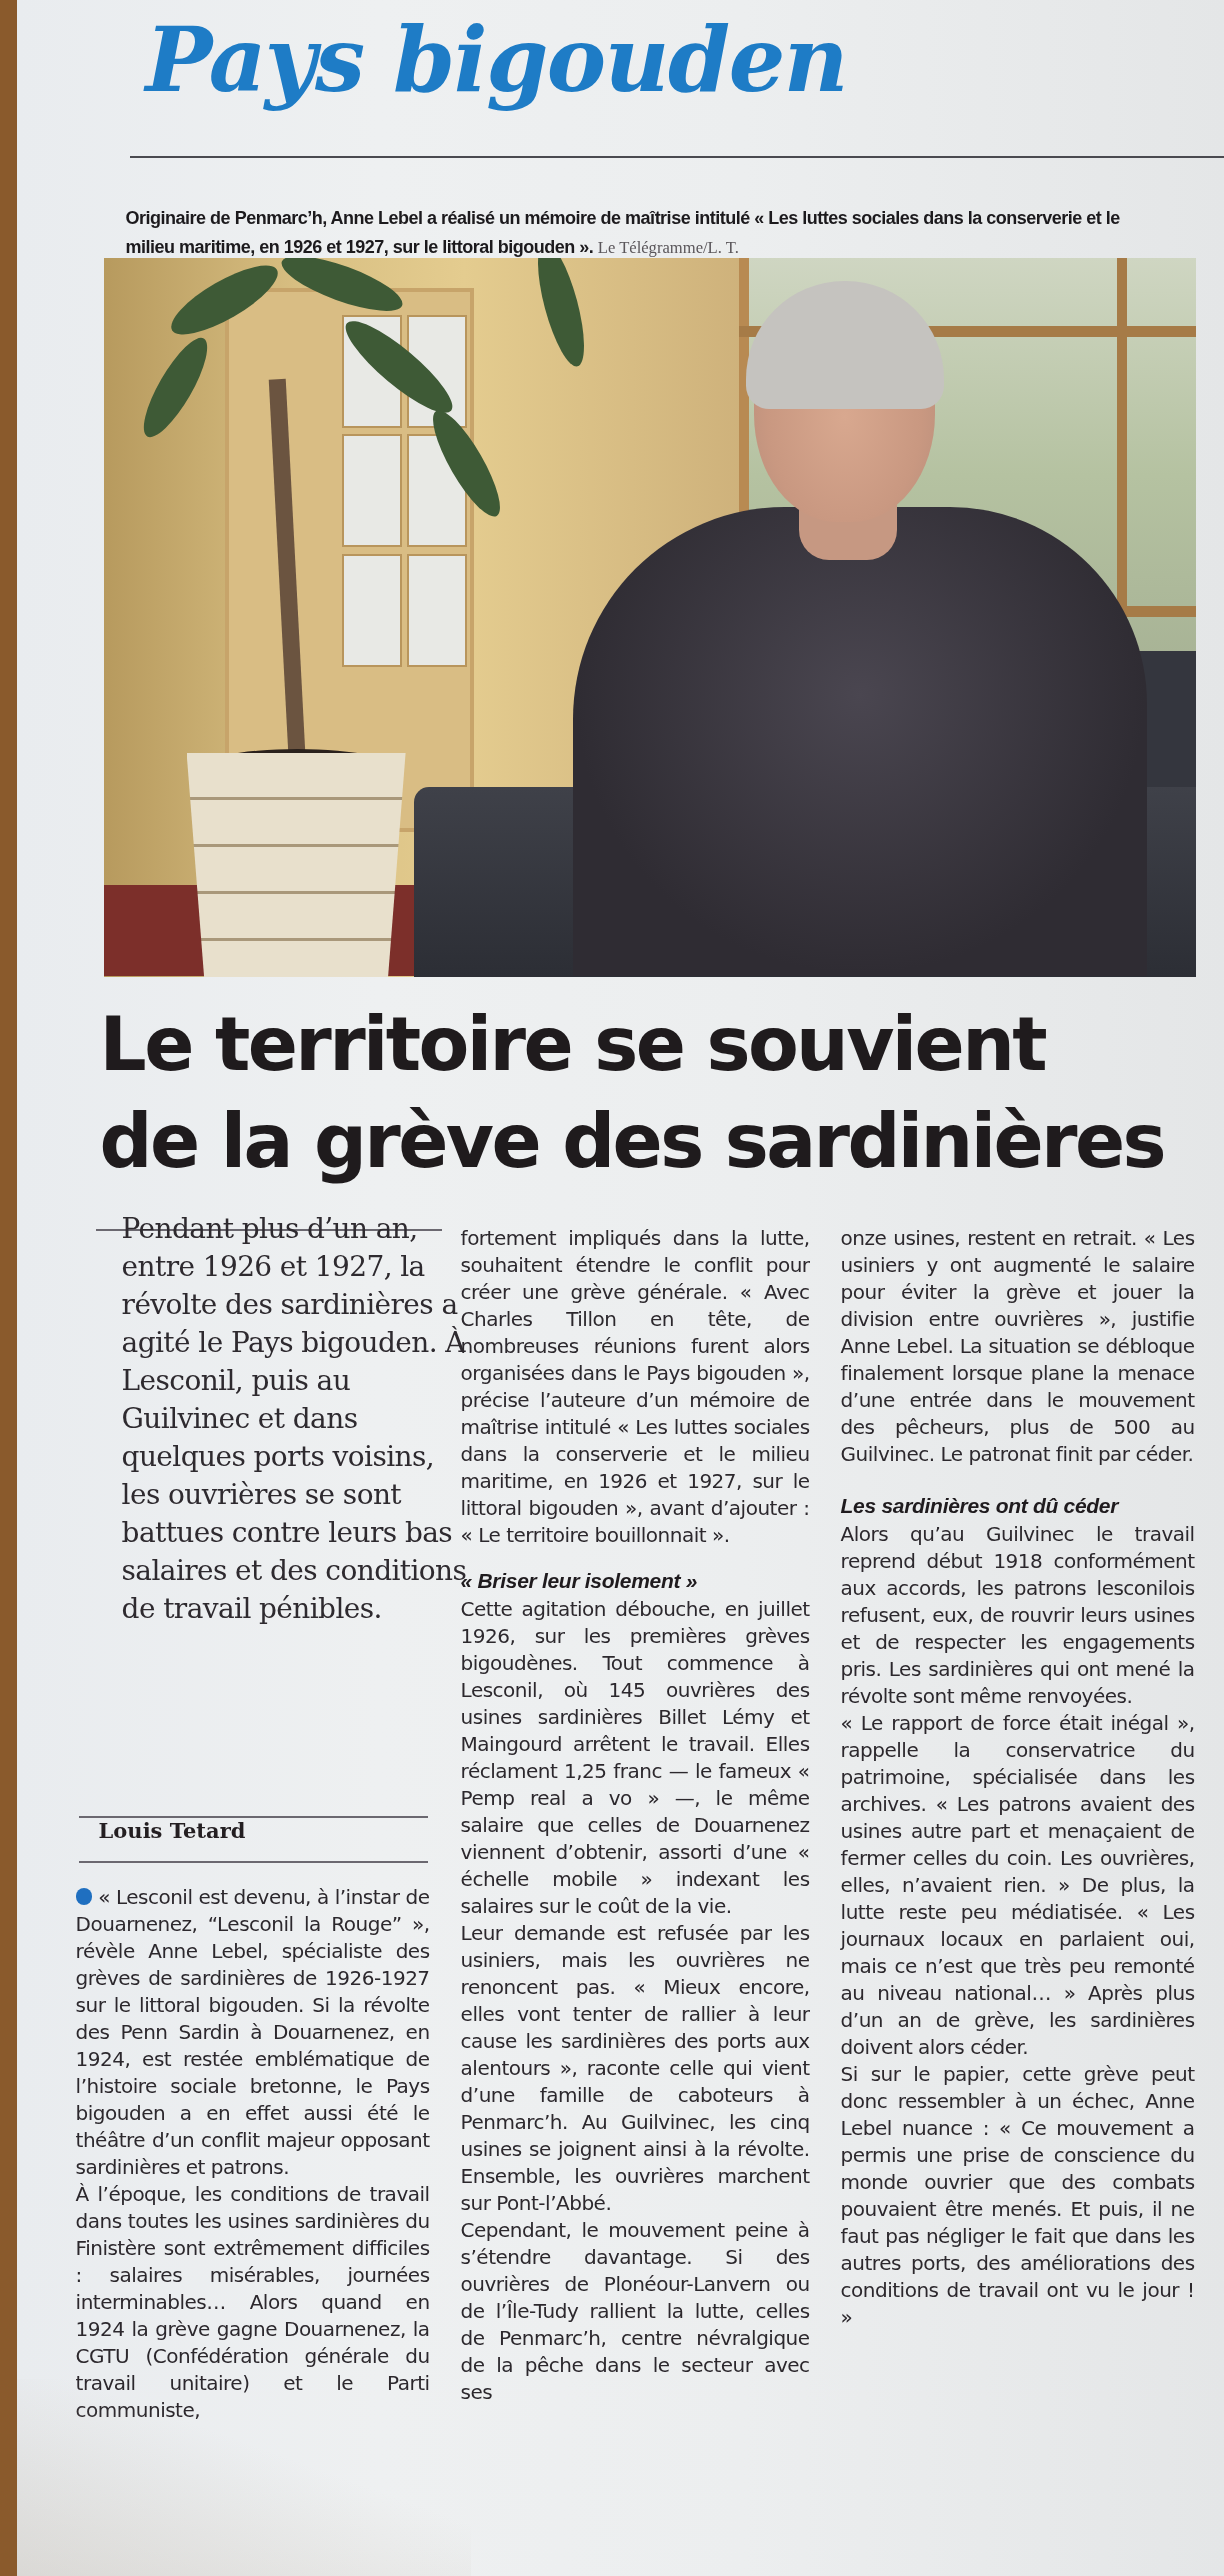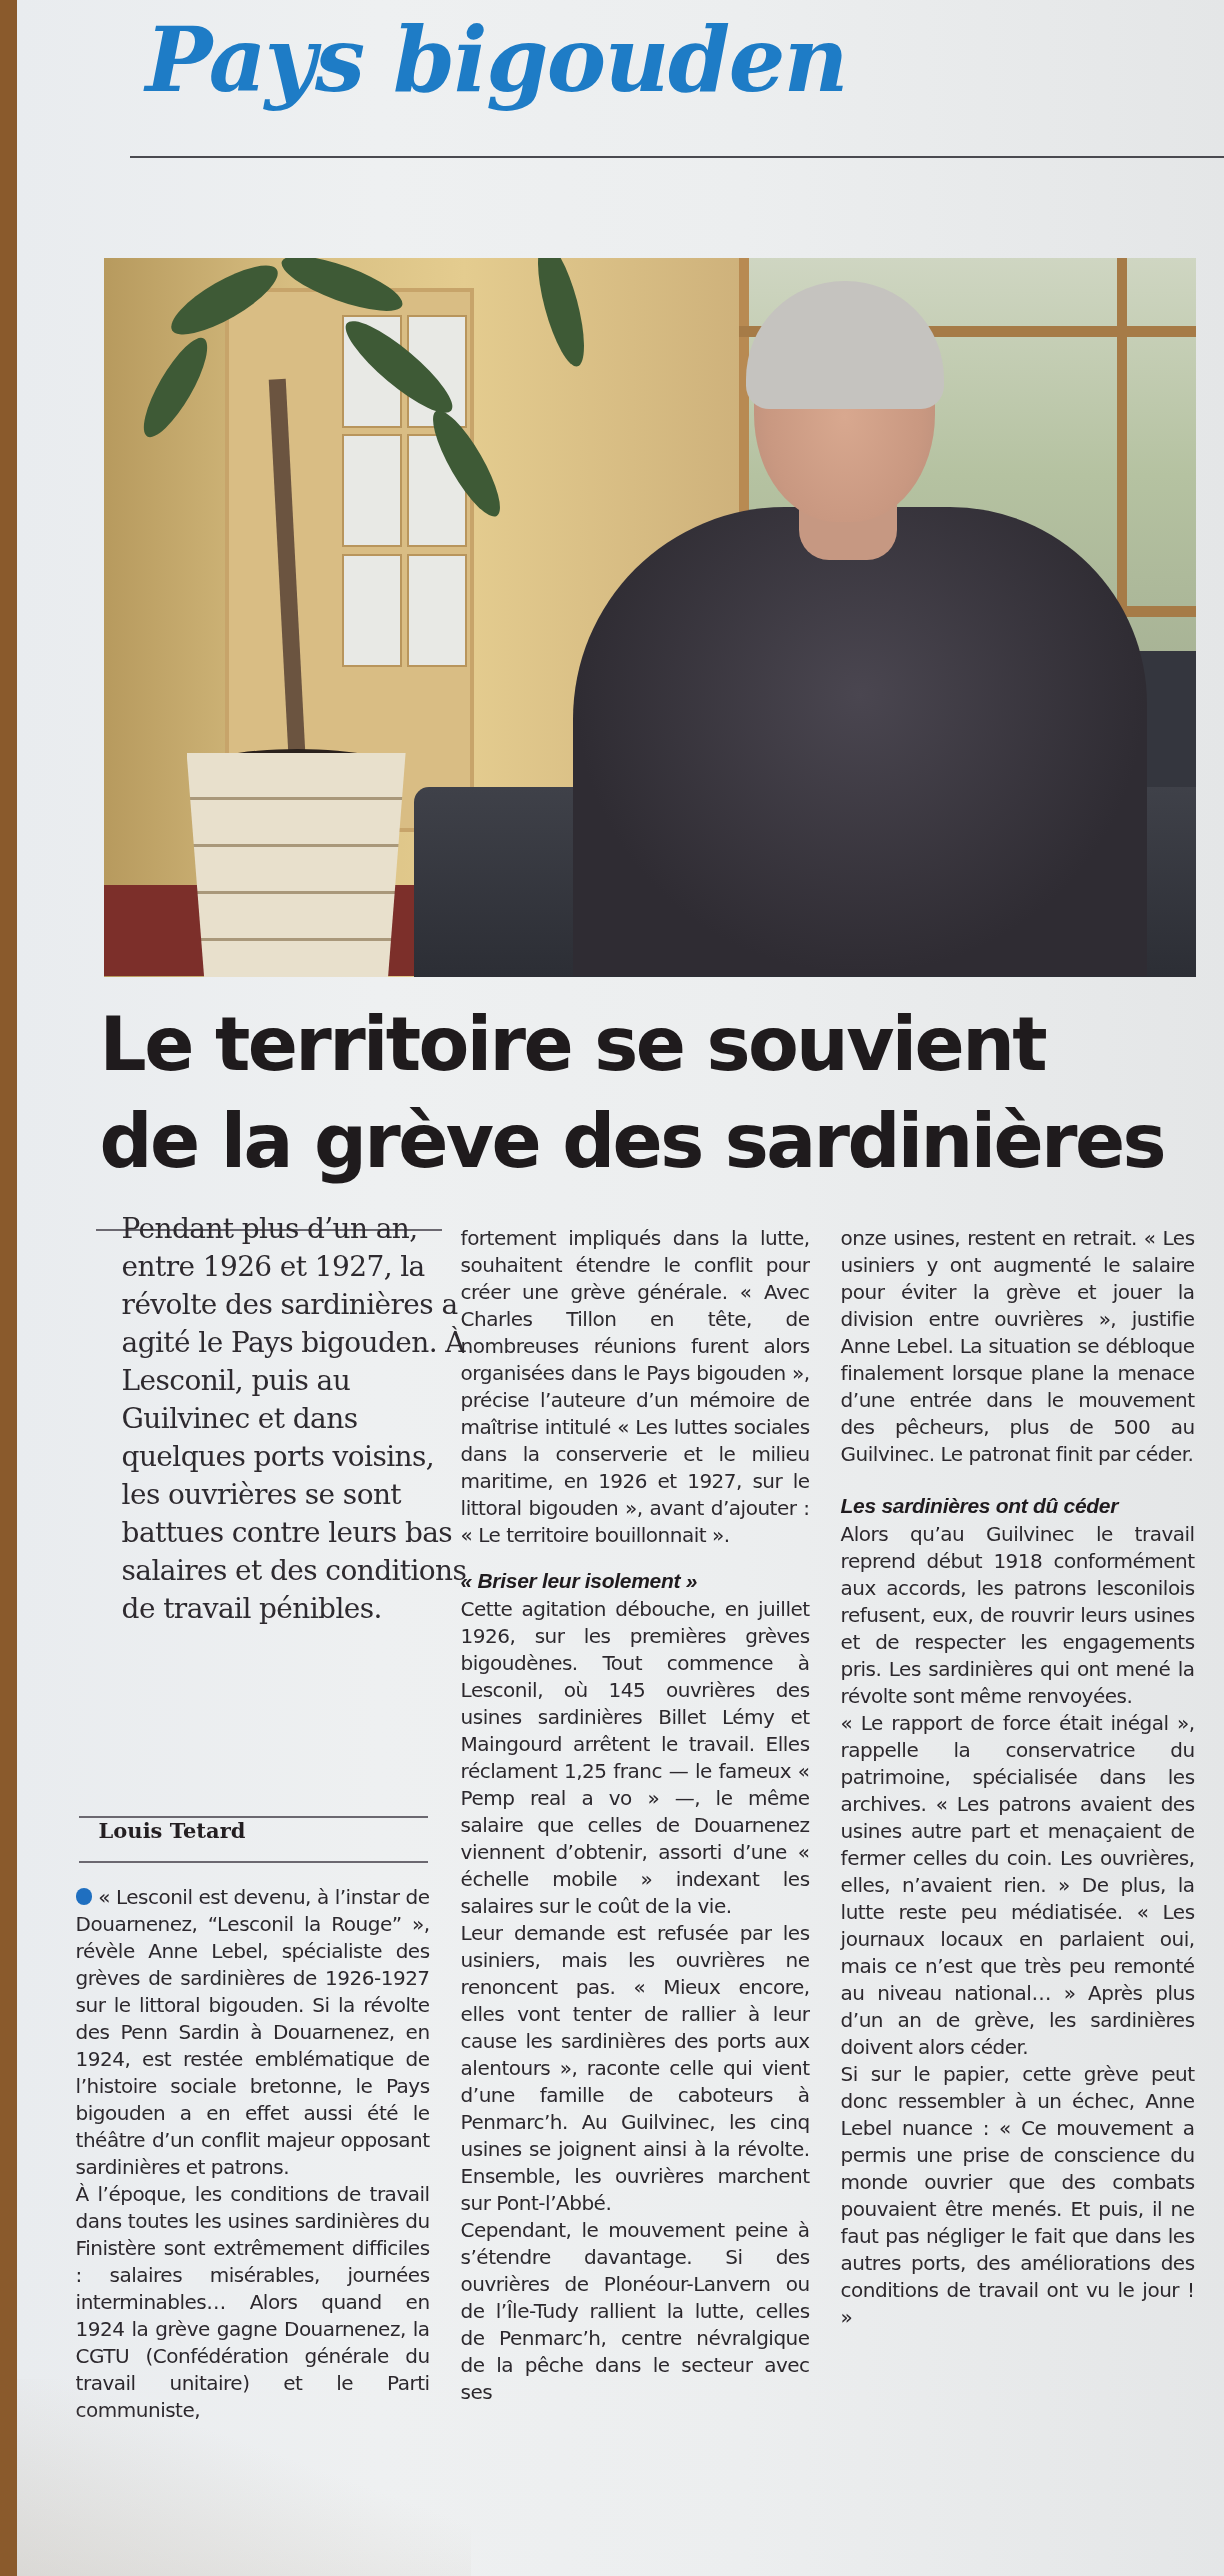--- a/index.html
+++ b/index.html
@@ -160,20 +160,24 @@
     }
   </style>
 </head>
 <body>
 
 <div class="paper">
 
   <div class="section-title">Pays bigouden</div>
   <div class="rule-top"></div>
 
+  <div class="caption">
+    <span>Originaire de Penmarc’h, Anne Lebel a réalisé un mémoire de maîtrise intitulé « Les luttes sociales dans la conserverie et le milieu maritime, en 1926 et 1927, sur le littoral bigouden ».</span>
+    <span class="credit">Le Télégramme/L. T.</span>
+  </div>
 
   <div class="photo">
     <div class="wall"></div>
     <div class="door">
       <div class="pane" style="left:113px;top:23px;width:60px;height:113px;"></div>
       <div class="pane" style="left:178px;top:23px;width:60px;height:113px;"></div>
       <div class="pane" style="left:113px;top:142px;width:60px;height:113px;"></div>
       <div class="pane" style="left:178px;top:142px;width:60px;height:113px;"></div>
       <div class="pane" style="left:113px;top:262px;width:60px;height:113px;"></div>
       <div class="pane" style="left:178px;top:262px;width:60px;height:113px;"></div>

